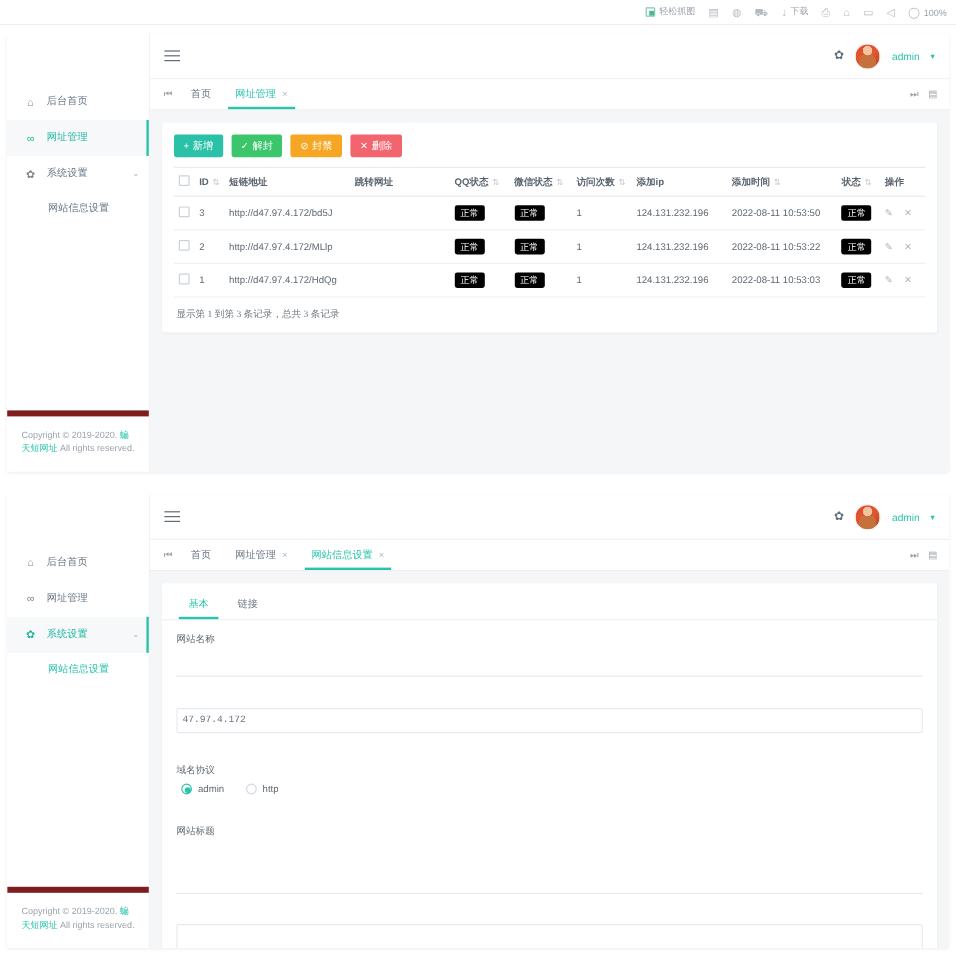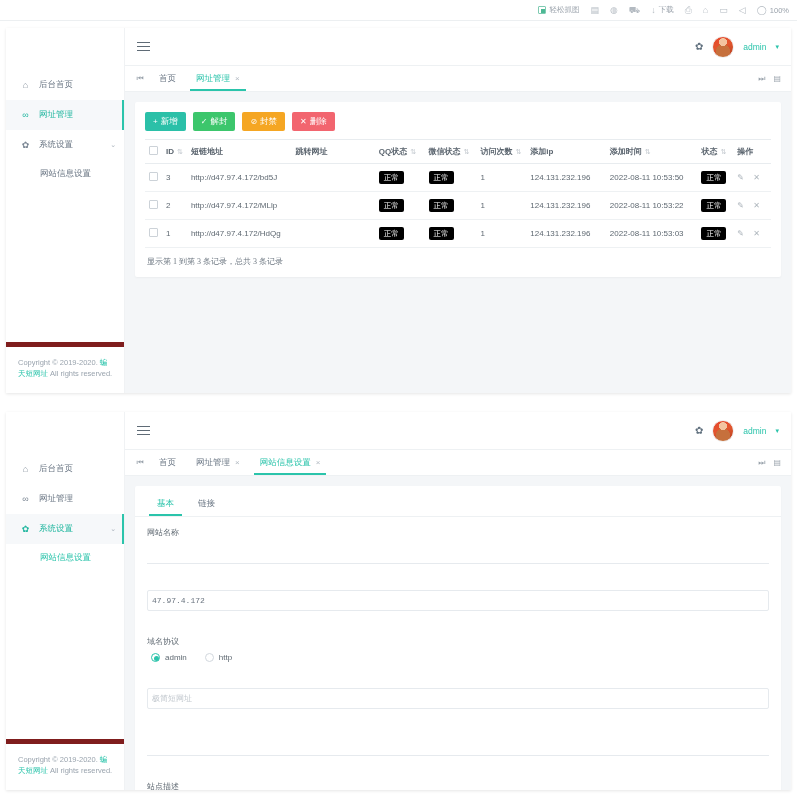--- a/index.html
+++ b/index.html
@@ -448,29 +448,28 @@
                   <span>admin</span>
                 </div>
                 <div class="radio">
                   <span class="rdot"></span>
                   <span>http</span>
                 </div>
               </div>
             </div>
 
             <div class="field">
-              <input class="field-input boxed" placeholder="极简短网址" style="">
+              <div class="field-label">网站标题</div>
             </div>
 
             <div class="field">
               <input class="field-input" value="" style="">
             </div>
 
             <div class="field">
-              <div class="field-label">站点描述</div>
               <textarea class="field-area" style=""></textarea>
             </div>
           </div>
         </div>
       </div>
     </div>
   </div>
 
 </div>
 

